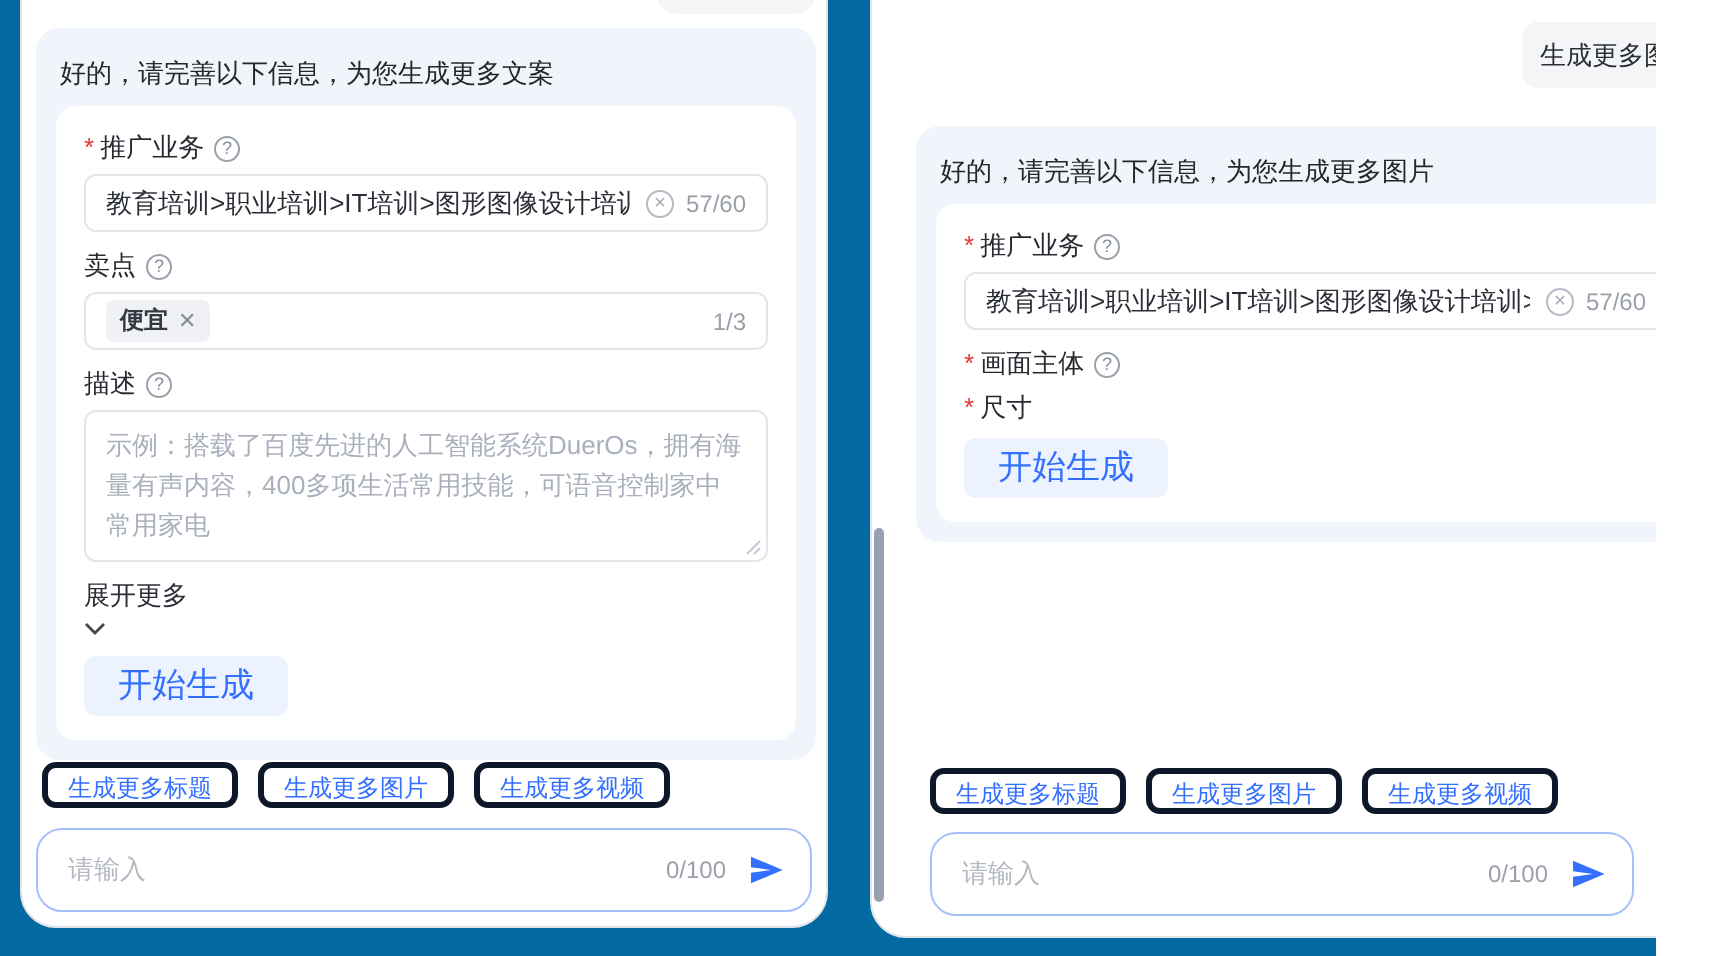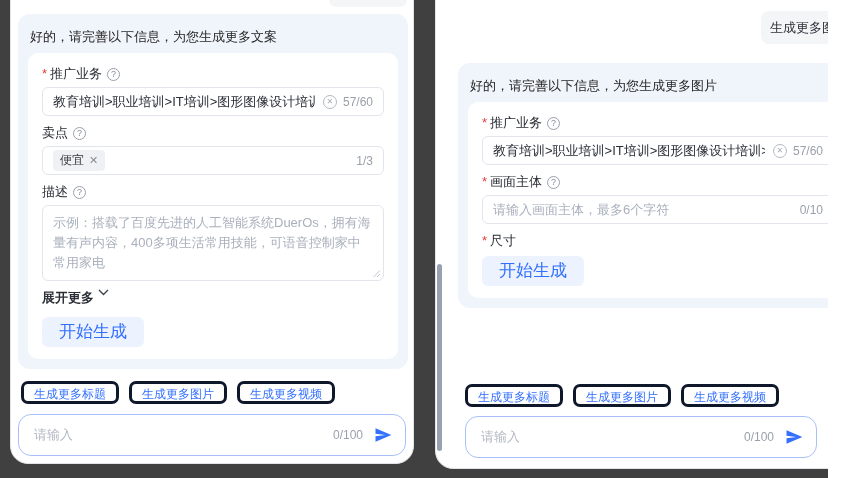--- a/index.html
+++ b/index.html
@@ -1,18 +1,18 @@
 <!DOCTYPE html>
 <html><head>
 <meta charset="utf-8">
 <style>
   * { margin:0; padding:0; box-sizing:border-box; }
   html,body { width:864px; height:478px; overflow:hidden; background:#fff;
     font-family:"Liberation Sans","DejaVu Sans",sans-serif; }
-  .stage { position:absolute; left:0; top:0; width:828px; height:478px; overflow:hidden; background:#404040; }
+  .stage { position:absolute; left:0; top:0; width:828px; height:478px; overflow:hidden; background:#0369a1; }
 
   .panel { position:absolute; background:#fff; border:1px solid #e3e4e9; border-radius:18px; }
   #panel-left  { left:10px;  top:-36px; width:404px; height:500px; }
   #panel-right { left:435px; top:-36px; width:444px; height:505px; }
 
   .bubble-user { position:absolute; background:#f4f5f7; border-radius:8px; height:33px;
     line-height:33px; padding:0 9px; font-size:13px; color:#2a2e36; white-space:nowrap; }
   #bubble-sliver { left:318px; top:9px; width:78px; }
   #bubble-right  { left:325px; top:46px; }
 
@@ -32,29 +32,29 @@
 
   .input-box { height:29px; border:1px solid #e2e5eb; border-radius:6px; background:#fff;
     display:flex; align-items:center; padding:0 10px; margin-bottom:8px; font-size:13px; color:#2a2e36; }
   .input-value { flex:1; white-space:nowrap; overflow:hidden; }
   .placeholder { color:#a9b0bc; }
   .clear { width:14px; height:14px; border:1px solid #b4bac3; border-radius:50%; color:#a7adb7;
     font-size:8px; display:flex; align-items:center; justify-content:center; margin:0 6px 0 8px; flex:none; }
   .counter { color:#9aa0aa; font-size:12px; flex:none; }
 
   .tag { background:#eff1f4; border-radius:4px; height:21px; display:inline-flex; align-items:center;
-    padding:0 7px; font-size:12px; color:#33373f; gap:5px; }
+    padding:0 7px; font-size:12px; color:#33373f; gap:5px;font-weight:bold; }
   .tag-x { color:#878d98; font-size:11px; }
 
   .textarea { border:1px solid #e2e5eb; border-radius:6px; padding:7px 10px; margin-bottom:8px;
     font-size:13px; line-height:1.55; color:#a9b0bc; min-height:62px; position:relative; }
   .resize-icon { position:absolute; right:2px; bottom:2px; }
 
-  .expand { display:flex; gap:4px; font-size:13px; font-weight:700;
-    color:#2a2e36; margin:2px 0 10px; cursor:pointer; }
+  .expand { display:flex; gap:4px; font-size:13px; font-weight:400;
+    color:#2a2e36; margin:2px 0 10px; cursor:pointer;flex-direction:column; }
 
   .btn-light { display:inline-block; background:#edf3fe; color:#3370ff; font-size:17px; font-weight:500;
     height:30px; line-height:30px; padding:0 17px; border-radius:6px; border:none; cursor:pointer; }
 
   .chips-row { position:absolute; display:flex; gap:10px; }
   #chips-left  { left:10px; top:416px; }
   #chips-right { left:29px; top:419px; }
   .chip { height:23px; line-height:21px; border:3px solid #0f172a; border-radius:7px; background:#fff;
     color:#3370ff; padding:0 10px; font-size:12px; white-space:nowrap; cursor:pointer; }
 
@@ -167,24 +167,20 @@
           <span class="input-value">教育培训&gt;职业培训&gt;IT培训&gt;图形图像设计培训&gt;Illustratc</span>
           <span class="clear">✕</span>
           <span class="counter">57/60</span>
         </div>
 
         <div class="field-label">
           <span class="req">*</span>
           <span>画面主体</span>
           <span class="help">?</span>
         </div>
-        <div class="input-box">
-          <span class="input-value placeholder">请输入画面主体，最多6个字符</span>
-          <span class="counter">0/10</span>
-        </div>
 
         <div class="field-label">
           <span class="req">*</span>
           <span>尺寸</span>
         </div>
 
         <button class="btn-light" style="margin-top:2px;">开始生成</button>
       </div>
     </div>
 

